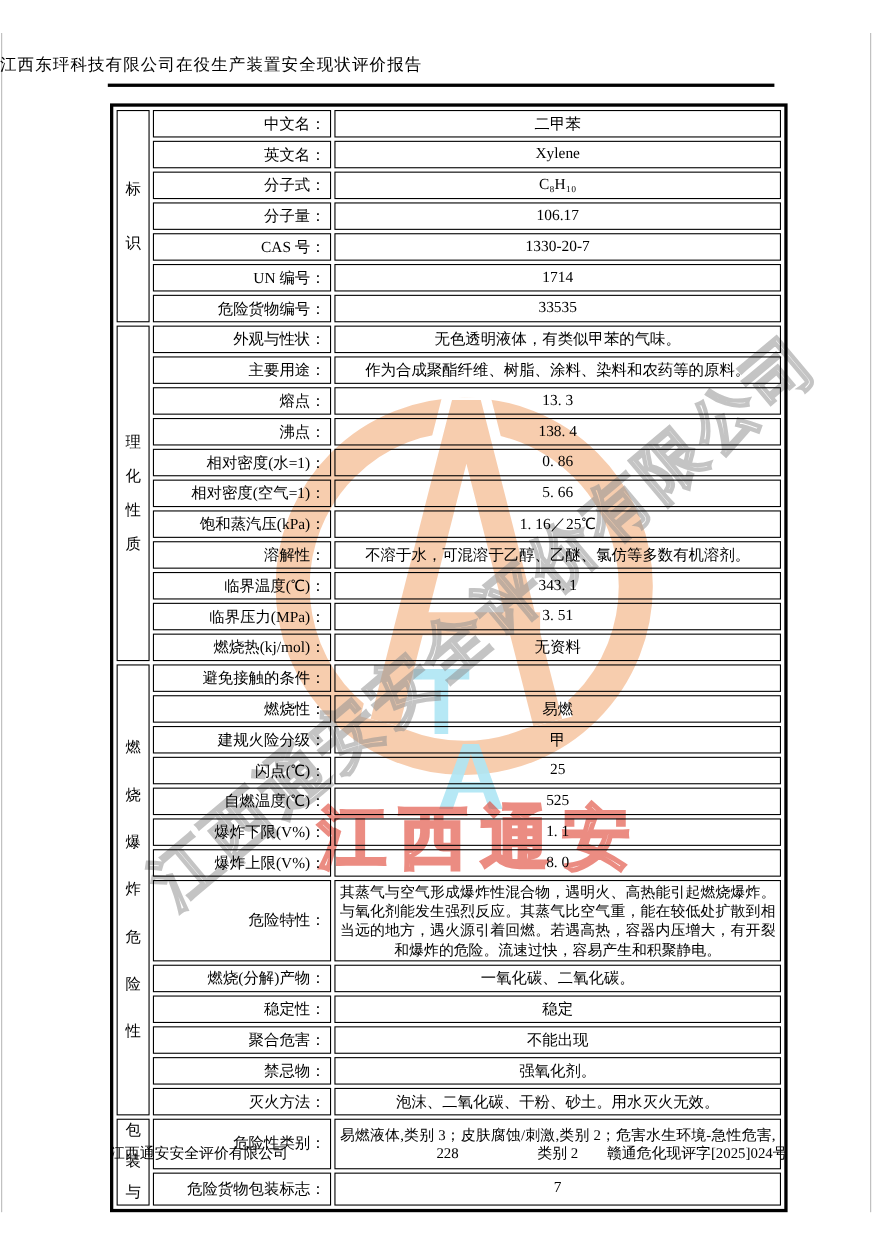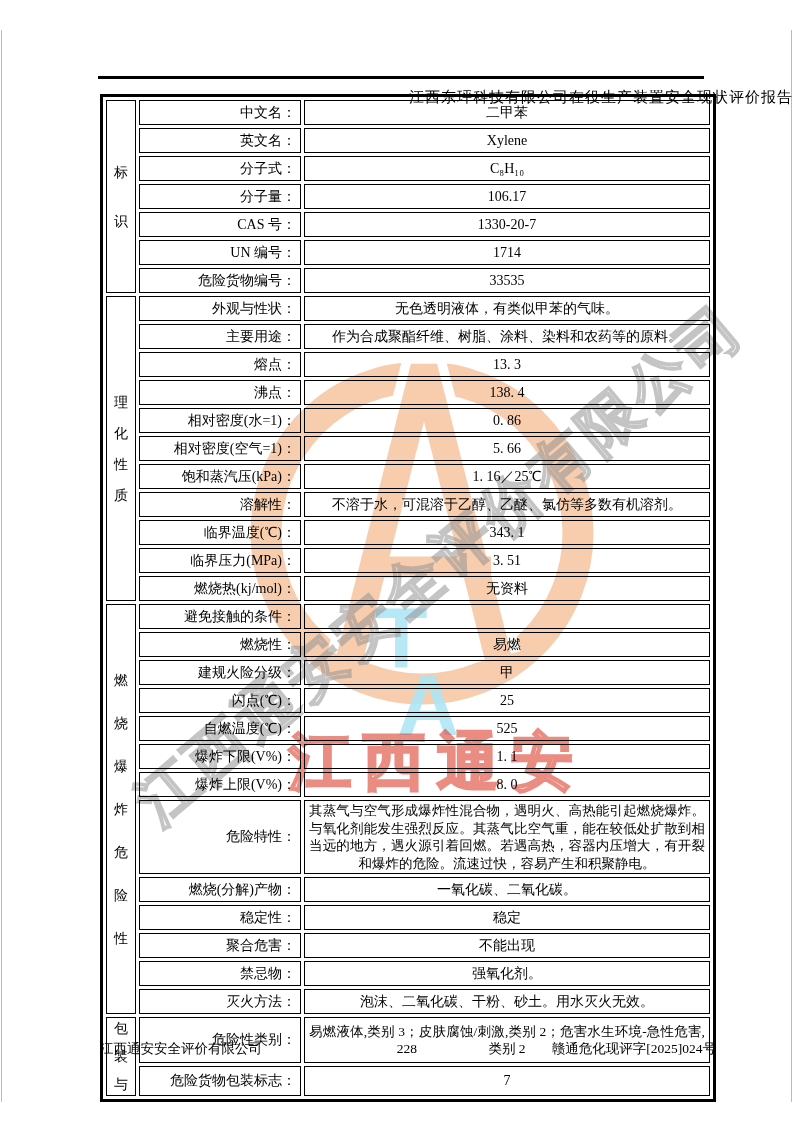--- a/index.html
+++ b/index.html
@@ -5,22 +5,22 @@
   html,body{margin:0;padding:0;}
   body{width:793px;height:1122px;position:relative;background:#ffffff;overflow:hidden;
        font-family:"Liberation Serif", serif;color:#000;}
   .page{position:absolute;inset:0;}
 
   
   .edge{position:absolute;top:30px;bottom:20px;width:1px;background:#bbb;}
   .edge.l{left:1px;} .edge.r{right:1px;}
 
   
-  .hdr-title{position:absolute;top:50px;left:0;width:100%;text-align:right;
-             font-size:15px;letter-spacing:1px;margin-top:38px;}
+  .hdr-title{position:absolute;top:50px;left:0;width:100%;text-align:left;
+             font-size:15px;letter-spacing:1px;}
   .hdr-rule{position:absolute;top:76px;left:98px;width:606px;height:3px;background:#000;}
 
   
   .wm{position:absolute;inset:0;pointer-events:none;z-index:0;}
   .wm-logo{position:absolute;left:185px;top:295px;opacity:.5;}
   .wm-diag{position:absolute;left:440px;top:565px;transform:translate(-50%,-50%) rotate(-40deg);
            font-size:60px;letter-spacing:4px;white-space:nowrap;font-weight:bold;
            color:rgba(255,255,255,0.05);-webkit-text-stroke:2px #949494;opacity:.55;}
   .wm-red{position:absolute;left:437px;top:762px;transform:translate(-50%,-50%);
           font-size:62px;letter-spacing:12px;white-space:nowrap;font-weight:bold;

